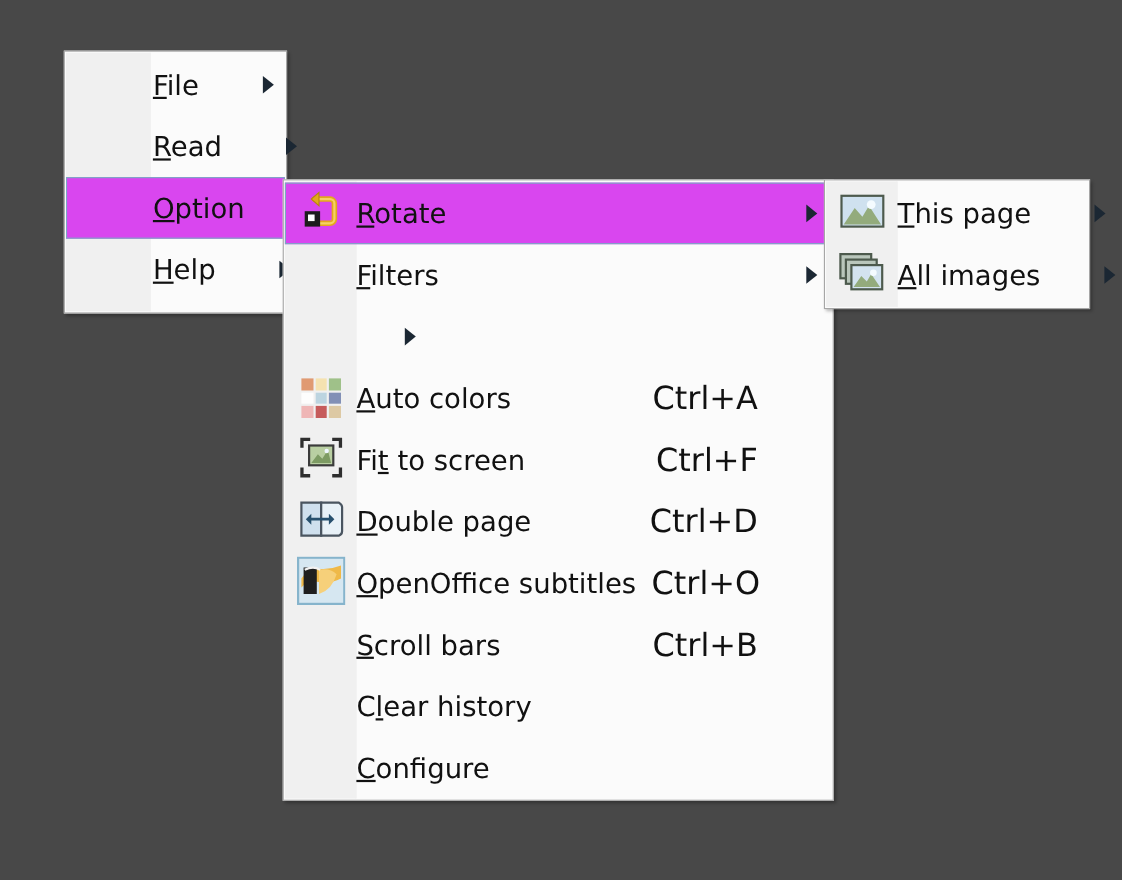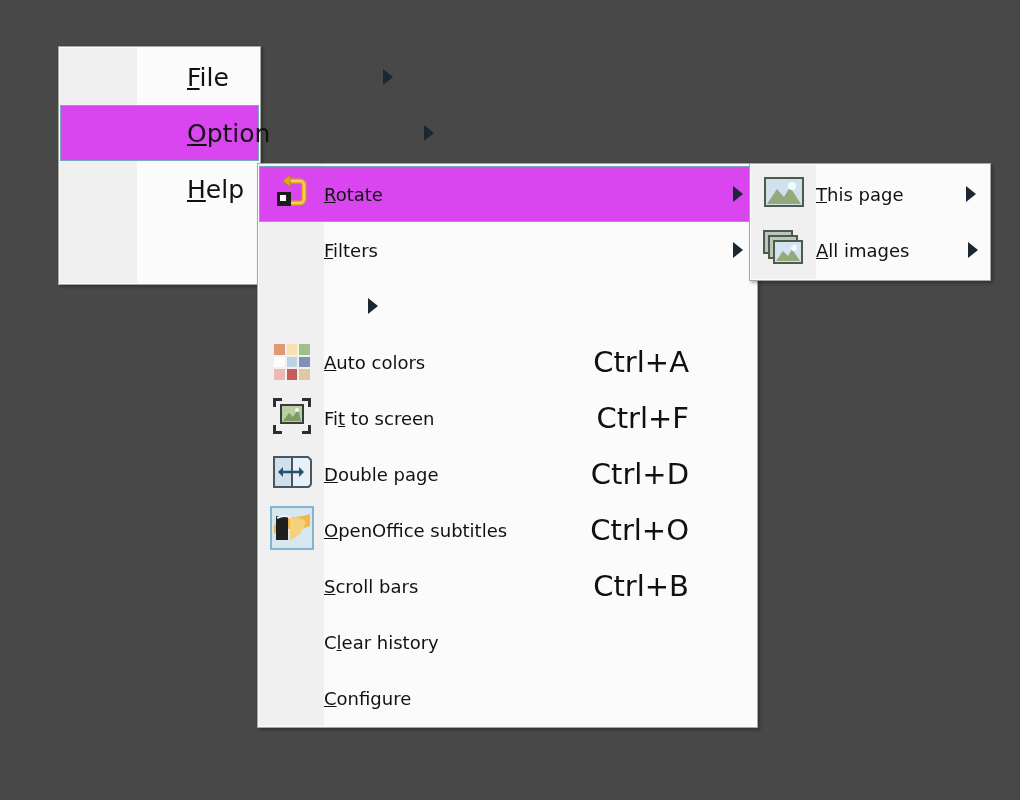--- a/index.html
+++ b/index.html
@@ -55,21 +55,21 @@
   .mi-icon {
     flex: 0 0 auto;
     width: 64px;
     display: flex;
     align-items: center;
     justify-content: center;
     height: 100%;
   }
   .mi-label {
     flex: 1 1 auto;
-    font-size: 18px;
+    font-size: 25px;
     color: #111111;
     letter-spacing: 0px;
     padding-right: 14px;
   }
   .mi-label .mn {
     text-decoration: underline;
   }
   .mi-shortcut {
     flex: 0 0 auto;
     font-size: 29px;
@@ -84,21 +84,21 @@
     align-items: center;
     justify-content: center;
   }
   .mi-arrow svg { display: block; }
 
   
   #panel-main {
     left: 58px;  top: 46px;  width: 203px;  height: 239px;
   }
   #panel-main .gutter { width: 76px; }
-  #panel-main .menu-item { height: 56px; gap: 48px; }
+  #panel-main .menu-item { height: 56px; }
   #panel-main .mi-icon { width: 78px; }
   #panel-main .mi-label { font-size: 25px; }
 
   #panel-option {
     left: 257px; top: 163px; width: 501px; height: 565px;
   }
   #panel-option .gutter { width: 64px; }
   #panel-option .menu-item { height: 56px; }
 
   #panel-rotate {
@@ -122,20 +122,30 @@
 </style>
 </head>
 <body>
 
 <div class="menu-panel" id="panel-main">
   <div class="gutter"></div>
   <div class="items">
       <div class="menu-item">
         <span class="mi-icon"></span>
         <span class="mi-label"><span class="mn">F</span>ile</span>
+        <span class="mi-shortcut"></span>
+        <span class="mi-arrow">
+          <svg width="14" height="18" viewBox="0 0 14 18">
+            <path d="M2 1 L12 9 L2 17 Z" fill="#1b2733"></path>
+          </svg>
+        </span>
+      </div>
+      <div class="menu-item">
+        <span class="mi-icon"></span>
+        <span class="mi-label"><span class="mn">R</span>ead</span>
         <span class="mi-shortcut"></span>
         <span class="mi-arrow">
           <svg width="14" height="18" viewBox="0 0 14 18">
             <path d="M2 1 L12 9 L2 17 Z" fill="#1b2733"></path>
           </svg>
         </span>
       </div>
       <div class="menu-item selected">
         <span class="mi-icon"></span>
         <span class="mi-label"><span class="mn">O</span>ption</span>

